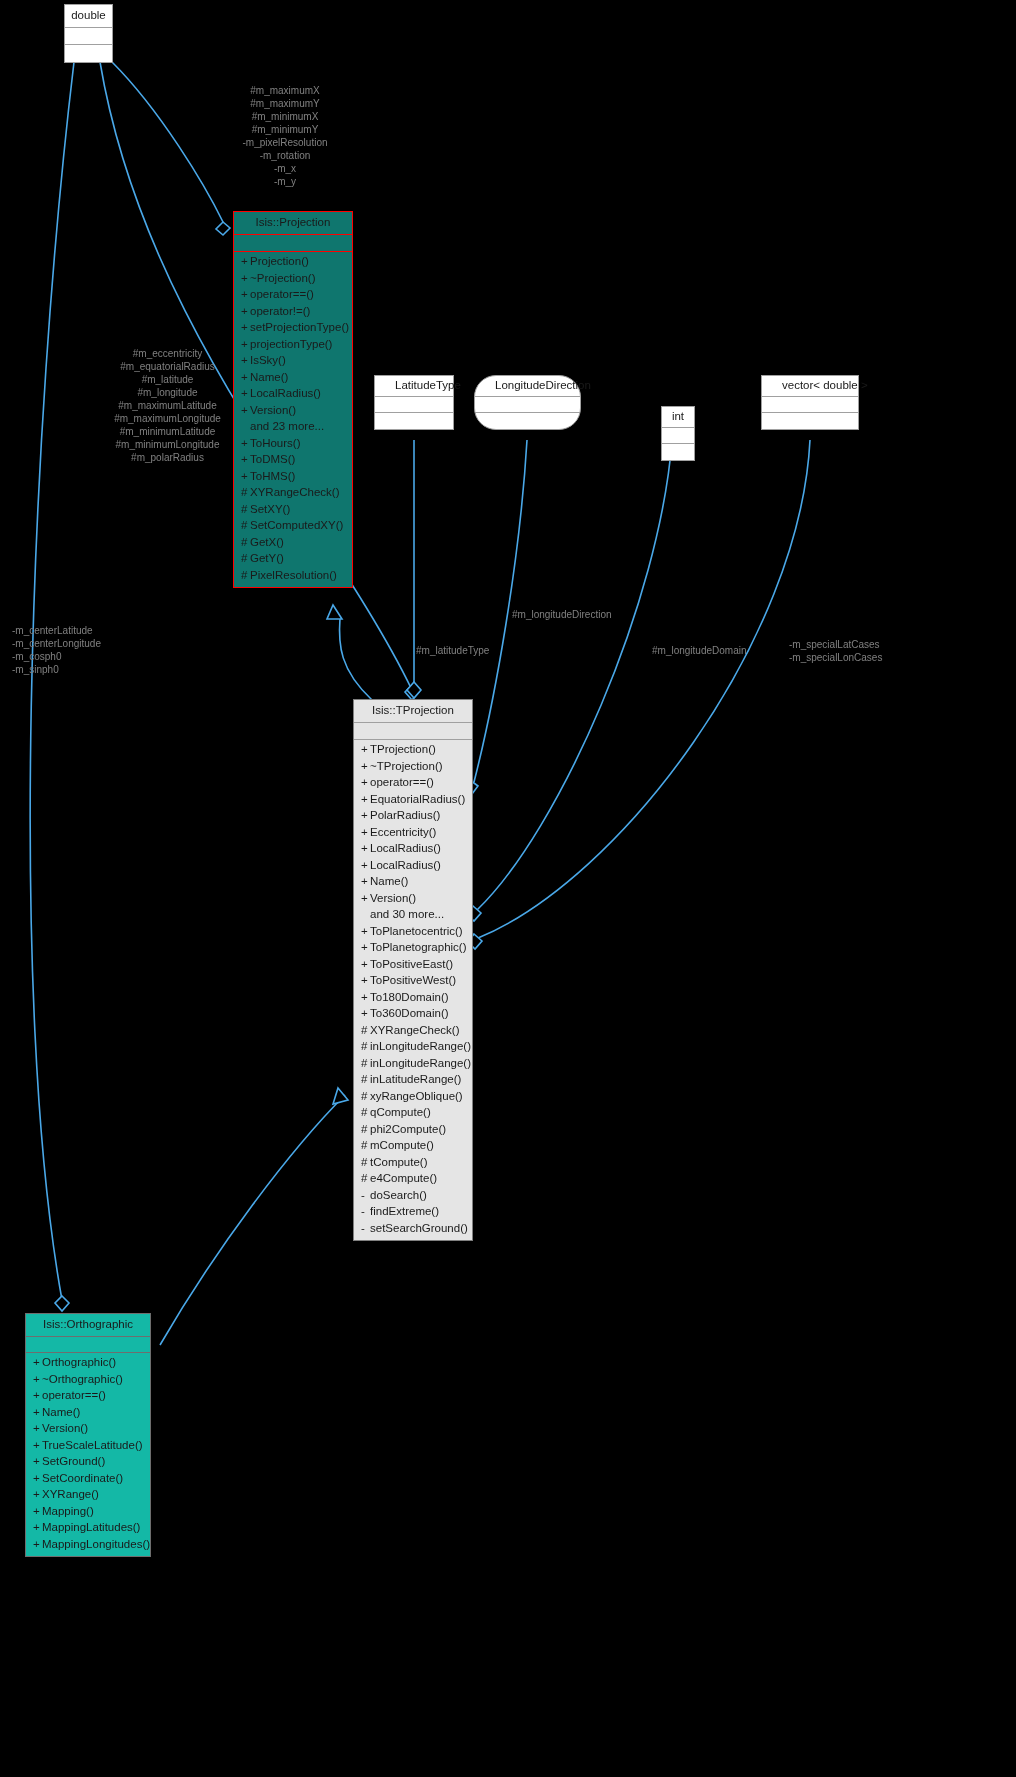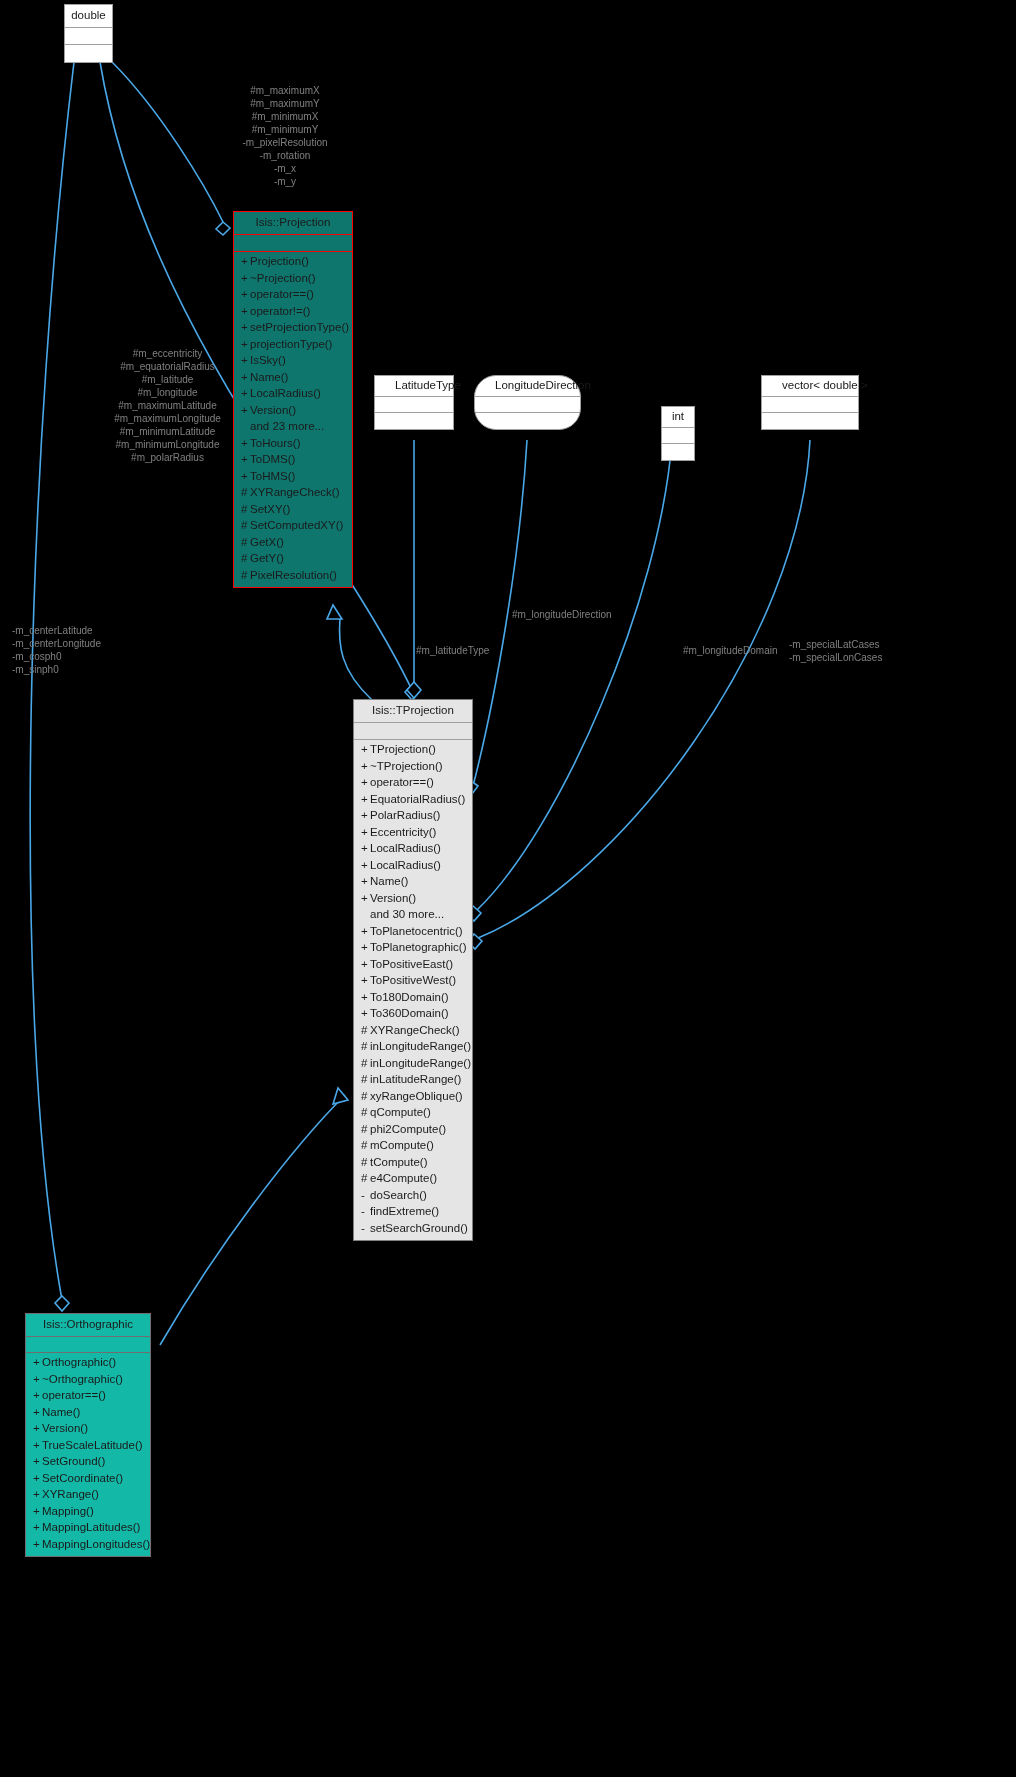--- a/index.html
+++ b/index.html
@@ -270,20 +270,20 @@
     <div>-m_centerLatitude</div>
     <div>-m_centerLongitude</div>
     <div>-m_cosph0</div>
     <div>-m_sinph0</div>
   </div>
 
   <div class="elabel l" style="left:416px; top:644px; width:110px;">#m_latitudeType</div>
 
   <div class="elabel l" style="left:512px; top:608px; width:150px;">#m_longitudeDirection</div>
 
-  <div class="elabel l" style="left:652px; top:644px; width:140px;margin-left:31px;">#m_longitudeDomain</div>
+  <div class="elabel l" style="left:652px; top:644px; width:140px;">#m_longitudeDomain</div>
 
   <div class="elabel l" style="left:789px; top:638px; width:135px;">
     <div>-m_specialLatCases</div>
     <div>-m_specialLonCases</div>
   </div>
 
 </div>
 
 </body></html>

